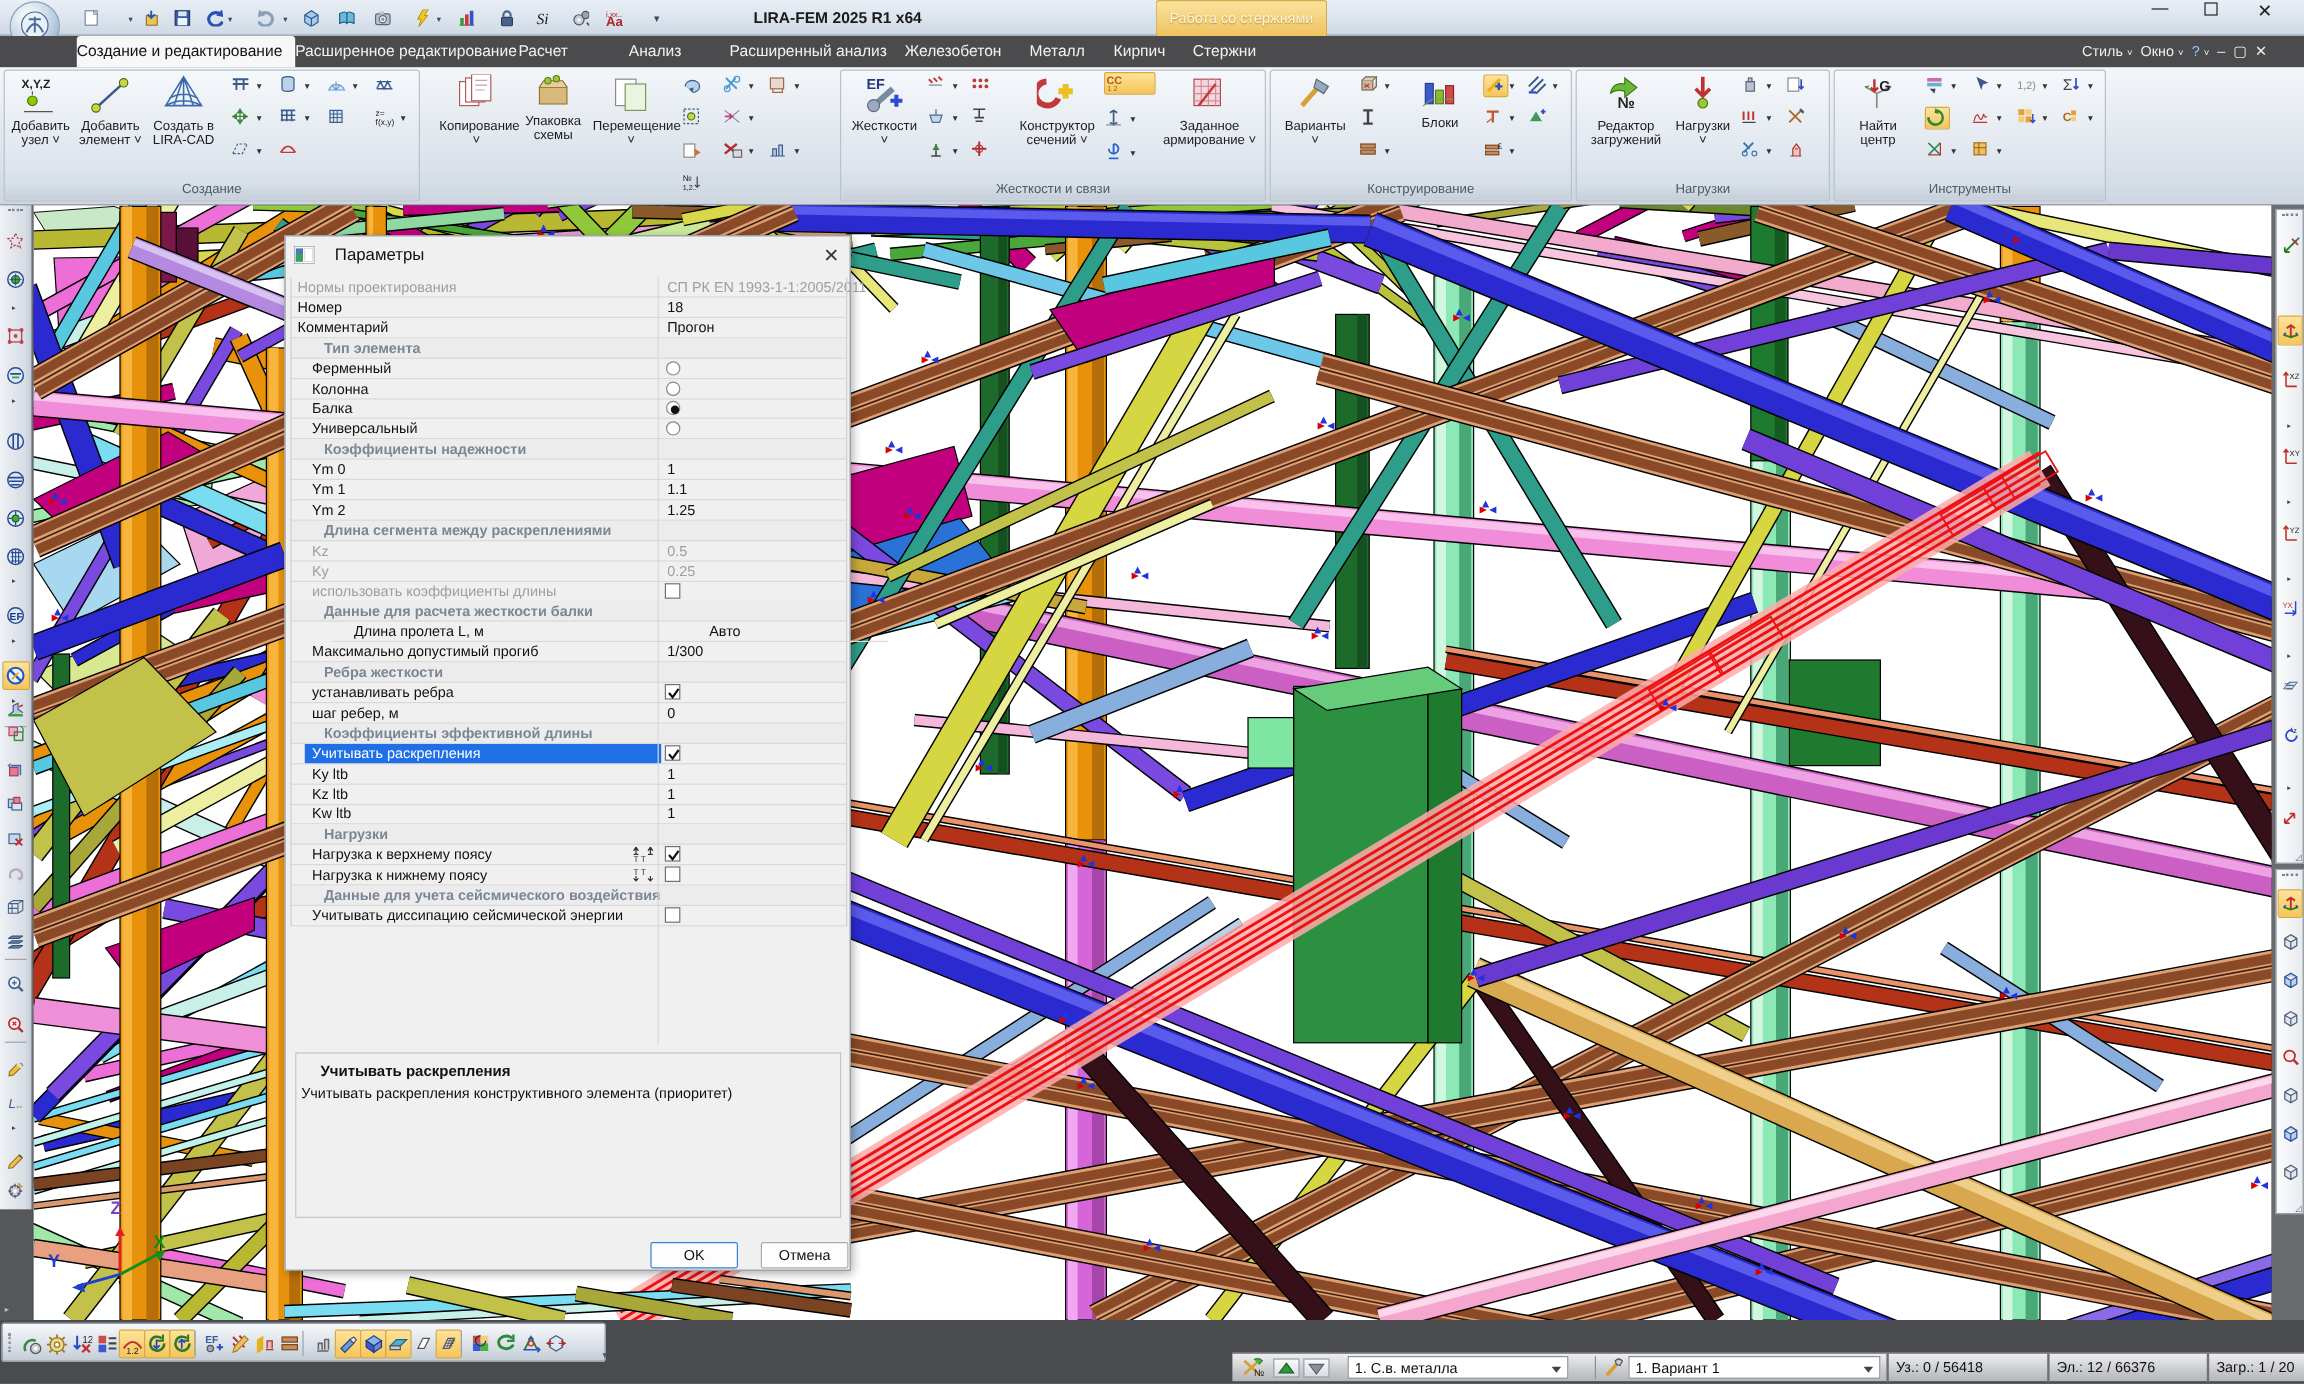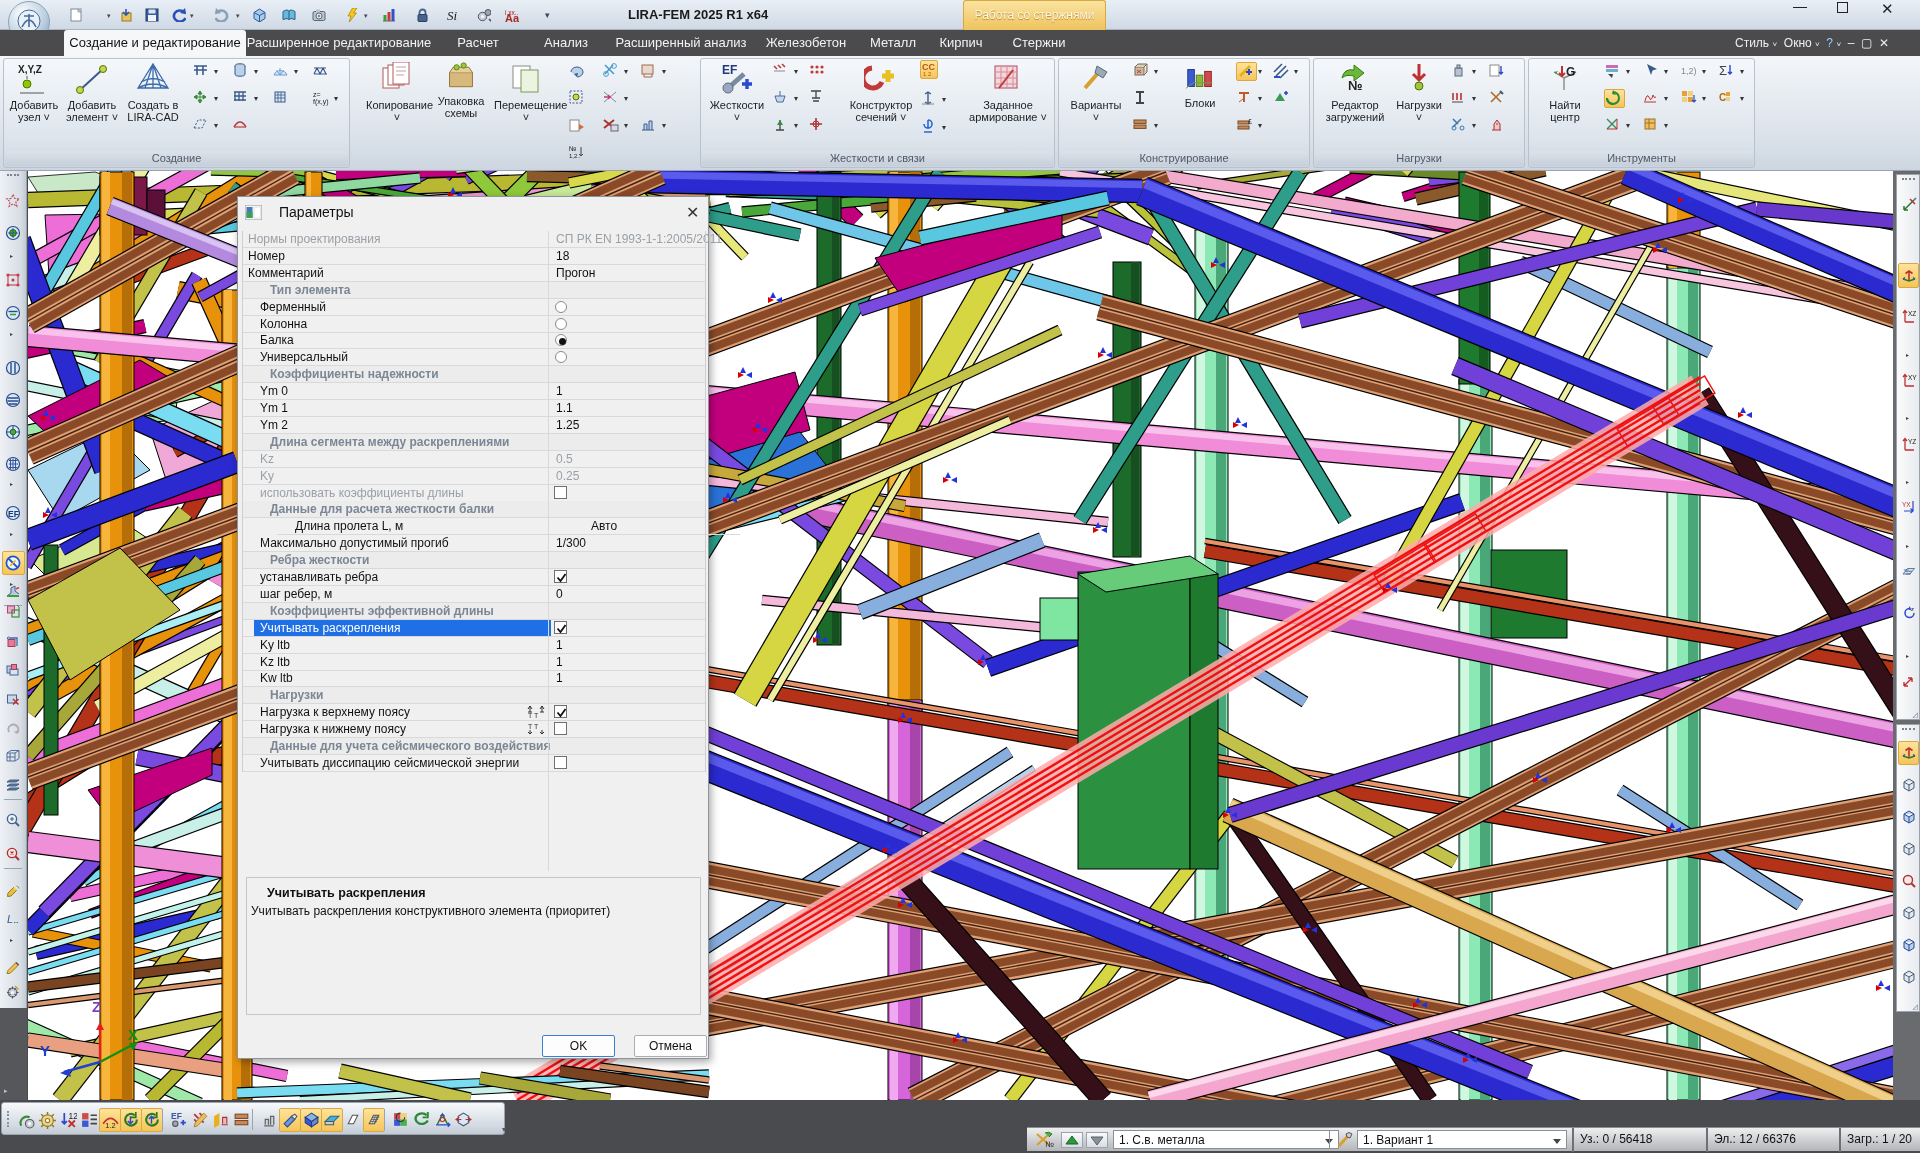--- a/index.html
+++ b/index.html
@@ -1,18 +1,18 @@
 <!DOCTYPE html>
 <html><head><meta charset="utf-8"><style>
 *{margin:0;padding:0;box-sizing:border-box}
 html,body{width:1920px;height:1153px;overflow:hidden;font-family:"Liberation Sans",sans-serif;background:#4a4b4f;position:relative}
 .abs{position:absolute}
 #titlebar{left:0;top:0;width:1920px;height:30px;background:linear-gradient(#e9eff6,#cfd9e4);border-bottom:1px solid #a9b4c1;z-index:6}
 #tabbar{left:0;top:30px;width:1920px;height:26px;background:#4b4b4d;z-index:6}
-.tab{position:absolute;top:0;height:26px;line-height:26px;color:#f2f2f2;font-size:13px;text-align:center;white-space:nowrap}
+.tab{position:absolute;top:0;height:26px;line-height:26px;color:#f2f2f2;font-size:13px;text-align:left;white-space:nowrap}
 .tab.active{background:#f6f7f9;color:#111;border-radius:3px 3px 0 0}
 #ribbon{left:0;top:56px;width:1920px;height:115px;background:linear-gradient(#f3f6f9,#dbe2ea 70%,#cdd6e0);border-bottom:1px solid #9aa5b1;z-index:6}
 .rgroup{position:absolute;top:2px;height:110px;border:1px solid #b9c1cc;border-radius:3px;background:linear-gradient(#f5f8fb,#dde4ec 75%,#ccd5df)}
 .rcap{position:absolute;left:1px;right:1px;bottom:1px;height:15px;font-size:11px;color:#4f5a66;text-align:center;line-height:15px;background:linear-gradient(#dbe2ea,#c6cfda);border-radius:0 0 2px 2px;overflow:hidden}
 .bigbtn{position:absolute;top:4px;text-align:center;font-size:11px;line-height:12px;color:#1d1d1d}
 .bigbtn svg{display:block;margin:2px auto 3px}
 .sbtn{position:absolute}
 .dd{color:#333;font-size:8px}
 #lefttb{left:0;top:171px;width:27px;height:929px;background:linear-gradient(90deg,#eef1f5,#d7dde4 80%,#c3cad2);border-right:1px solid #9aa3ad;z-index:6}
 #vp-right-1,#vp-right-2{background:linear-gradient(90deg,#fbfbfc,#e8ebef);border:1px solid #9aa3ad;z-index:6}
@@ -948,21 +948,21 @@
       </svg></div>
     <div class="abs dd" style="left:794px;top:65px">▾</div>
     <div class="sbtn" style="left:808px;top:60px;width:21px;height:19px"><svg width="17" height="17" viewBox="0 0 17 17">
         <path d="M2 8 h12 m-6 -6 v12" stroke="#b03030" stroke-width="1.6"></path>
         <circle cx="8" cy="8" r="3" fill="none" stroke="#b03030"></circle>
       </svg></div>
     <div class="bigbtn" style="left:848px;width:66px"><svg width="34" height="34" viewBox="0 0 34 34">
         <path d="M8 6 a10 10 0 1 0 10 14" stroke="#c03a3a" stroke-width="5" fill="none"></path>
         <path d="M18 14 h12 m-6 -6 v12" stroke="#e8c020" stroke-width="5"></path>
       </svg>Конструктор<br>сечений ˅</div>
-    <div class="sbtn" style="left:920px;top:4px;background:linear-gradient(#ffe39a,#f5c55a);border:1px solid #d8a93e;border-radius:2px;width:18px;height:19px"><svg width="17" height="17" viewBox="0 0 17 17">
+    <div class="sbtn" style="left:920px;top:4px;background:linear-gradient(#ffe39a,#f5c55a);border:1px solid #d8a93e;border-radius:2px;width:43px;height:19px"><svg width="17" height="17" viewBox="0 0 17 17">
         <text x="1" y="9" font-size="9" font-weight="bold" fill="#b05a10">CC</text>
         <text x="2" y="15" font-size="6" fill="#b05a10">1 2</text>
       </svg></div>
     <div class="sbtn" style="left:920px;top:34px;width:21px;height:19px"><svg width="17" height="17" viewBox="0 0 17 17">
         <path d="M8 2 v12 m-3 -10 l3 -2 3 2 m-6 8 l3 2 3 -2" stroke="#3a5a8a" fill="none" stroke-width="1.4"></path>
         <path d="M2 14 h12" stroke="#888"></path>
       </svg></div>
     <div class="abs dd" style="left:942px;top:39px">▾</div>
     <div class="sbtn" style="left:920px;top:62px;width:21px;height:19px"><svg width="17" height="17" viewBox="0 0 17 17">
         <path d="M8 2 a4 4 0 1 1 -4 4 M8 2 v9 m-4 3 h8" stroke="#2a6ad0" fill="none" stroke-width="1.6"></path>
@@ -1437,21 +1437,21 @@
         <path d="M2 14 L14 3 m-12 0 l12 11" stroke="#d8a030" stroke-width="2.2"></path>
         <path d="M10 2 q4 -2 7 1 l-3 3" fill="#4ab04a" stroke="#2a7a2a"></path>
         <text x="10" y="16" font-size="8" fill="#222">№</text>
       </svg>
       <div class="abs" style="left:34px;top:4px;width:22px;height:16px;background:linear-gradient(#fafbfc,#d8dde4);border:1px solid #9aa3ae"><svg width="20" height="14">
           <path d="M10 3 l6 8 h-12 z" fill="#2a9a3a" stroke="#186020"></path>
         </svg></div>
       <div class="abs" style="left:59px;top:4px;width:22px;height:16px;background:linear-gradient(#fafbfc,#d8dde4);border:1px solid #9aa3ae"><svg width="20" height="14">
           <path d="M4 4 h12 l-6 8 z" fill="#8a9098" stroke="#5a6068"></path>
         </svg></div>
-      <div class="scombo" style="left:86px;width:226px">1. С.в. металла</div>
+      <div class="scombo" style="left:96px;width:184px">1. С.в. металла</div>
       <div class="abs" style="left:302px;top:2px;width:1px;height:19px;background:#8a9099"></div>
       <svg class="abs" style="left:308px;top:2px" width="20" height="20" viewBox="0 0 20 20">
         <path d="M4 16 L13 6" stroke="#d8a030" stroke-width="3"></path>
         <path d="M11 4 q3 -3 6 0 l-2 4 -3 -1 z" fill="#c8ced8" stroke="#555"></path>
       </svg>
       <div class="scombo" style="left:330px;width:210px">1. Вариант 1</div>
       <div class="sfield" style="left:545px;width:133px">Уз.: 0 / 56418</div>
       <div class="sfield" style="left:679px;width:133px">Эл.: 12 / 66376</div>
       <div class="sfield" style="left:812px;width:81px">Загр.: 1 / 20</div>
     </div>

